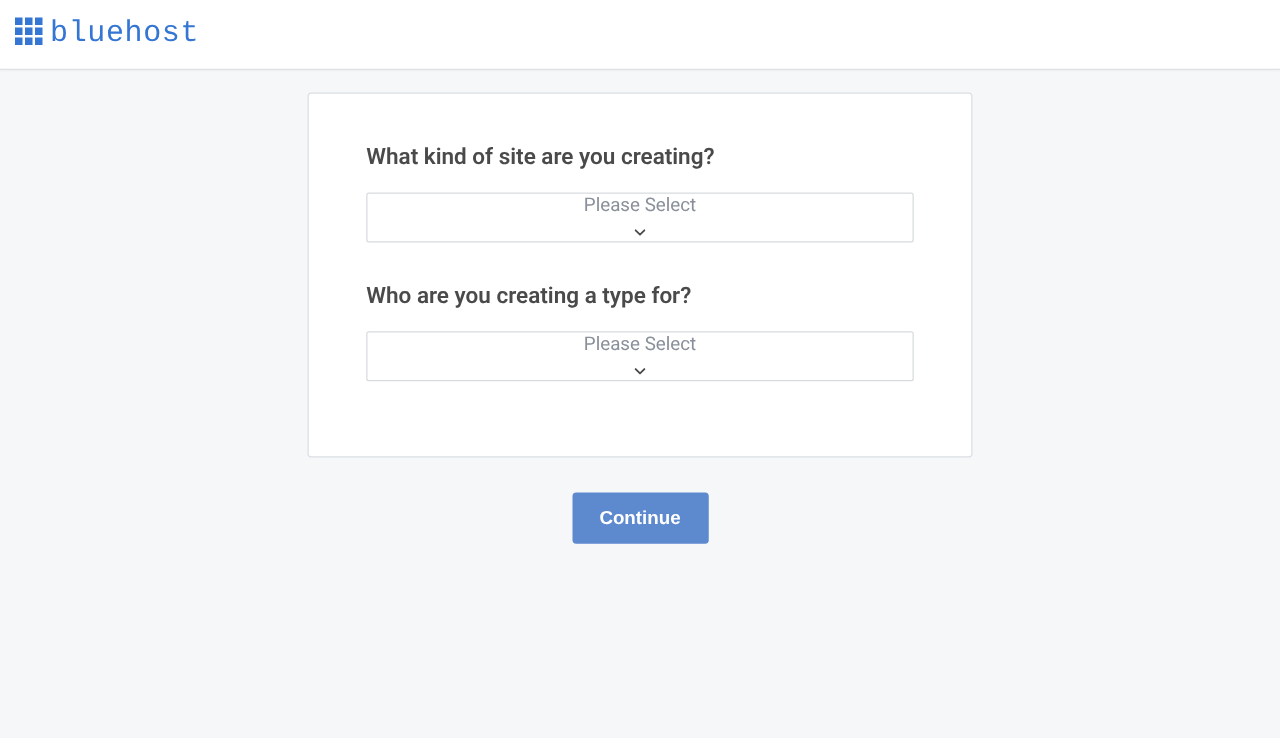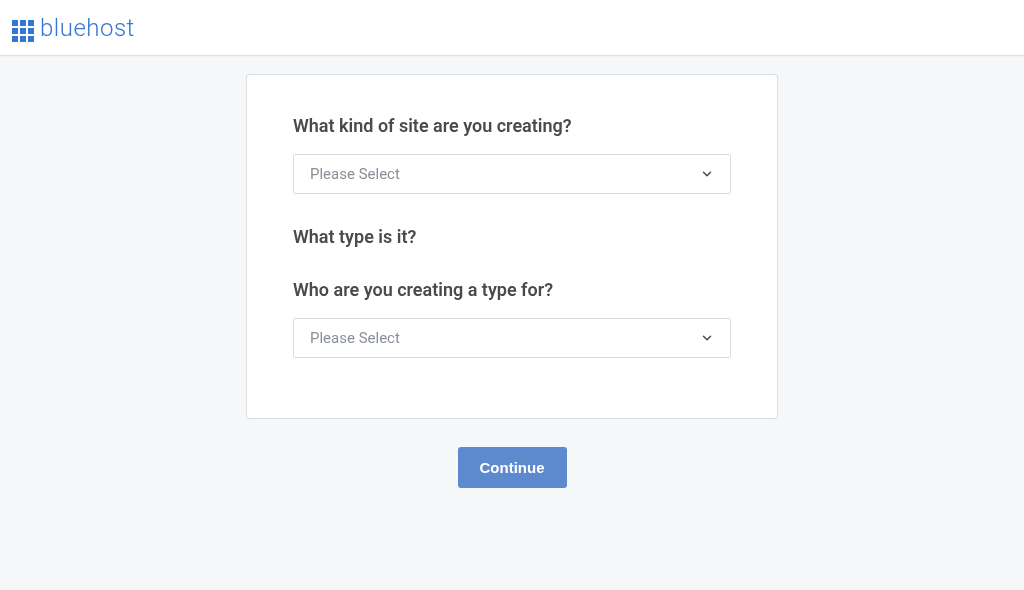--- a/index.html
+++ b/index.html
@@ -18,22 +18,23 @@
       background: #ffffff;
       height: 56px;
       display: flex;
       align-items: center;
       padding: 0 12px;
       border-bottom: 1px solid #e0e0e0;
       box-shadow: 0 1px 2px rgba(0,0,0,0.04);
     }
     .logo-wrap {
       display: flex;
-      align-items: flex-end;
+      align-items: flex-start;
       gap: 6px;
+      font-family: Liberation Mono, monospace;
     }
     .logo-grid {
       display: grid;
       grid-template-columns: repeat(3, 6px);
       grid-template-rows: repeat(3, 6px);
       gap: 2px;
     }
     .logo-grid span {
       background: #3575d3;
       width: 6px;
@@ -72,20 +73,21 @@
       position: relative;
       width: 100%;
       border: 1px solid #d7dbdf;
       border-radius: 2px;
       height: 40px;
       display: flex;
       align-items: center;
       padding: 0 16px;
       cursor: pointer;
       background: #fff;
+      flex-direction: column;
     }
     .select-text {
       color: #8a9099;
       font-size: 15px;
       flex: 1;
     }
     .chevron {
       width: 14px;
       height: 14px;
       flex-shrink: 0;
@@ -131,21 +133,20 @@
     <div class="question">What kind of site are you creating?</div>
     <div class="select-box">
       <div class="select-text">Please Select</div>
       <div class="chevron">
         <svg width="14" height="14" viewBox="0 0 24 24" fill="none" stroke="#4a4a4a" stroke-width="2.5" stroke-linecap="round" stroke-linejoin="round">
             <polyline points="6 9 12 15 18 9"></polyline>
           </svg>
       </div>
     </div>
 
-    <div class="question spaced">What type is it?</div>
 
     <div class="question spaced">Who are you creating a type for?</div>
     <div class="select-box">
       <div class="select-text">Please Select</div>
       <div class="chevron">
         <svg width="14" height="14" viewBox="0 0 24 24" fill="none" stroke="#4a4a4a" stroke-width="2.5" stroke-linecap="round" stroke-linejoin="round">
             <polyline points="6 9 12 15 18 9"></polyline>
           </svg>
       </div>
     </div>

